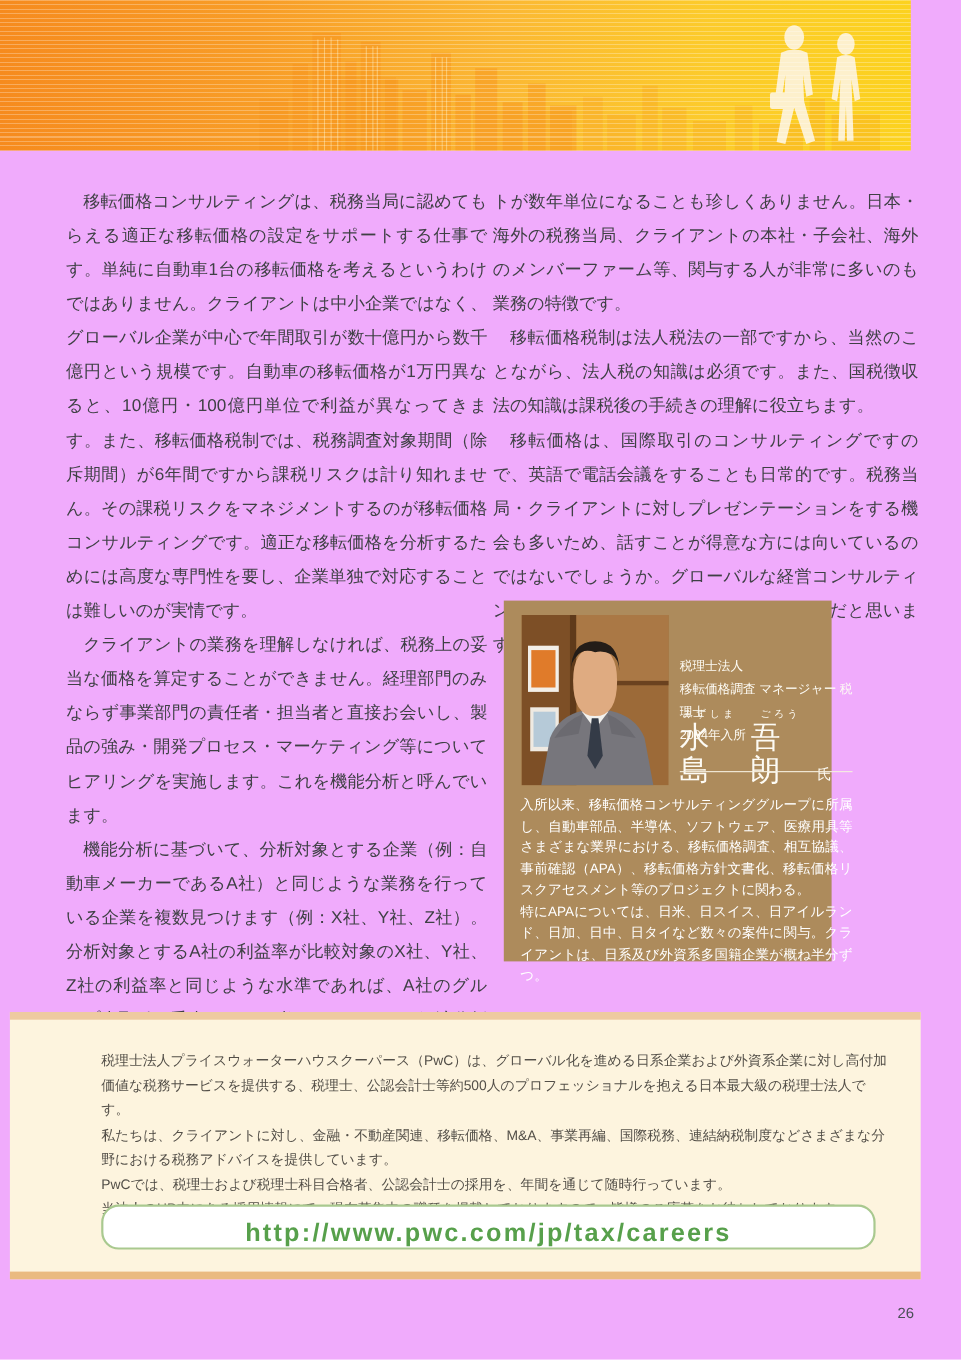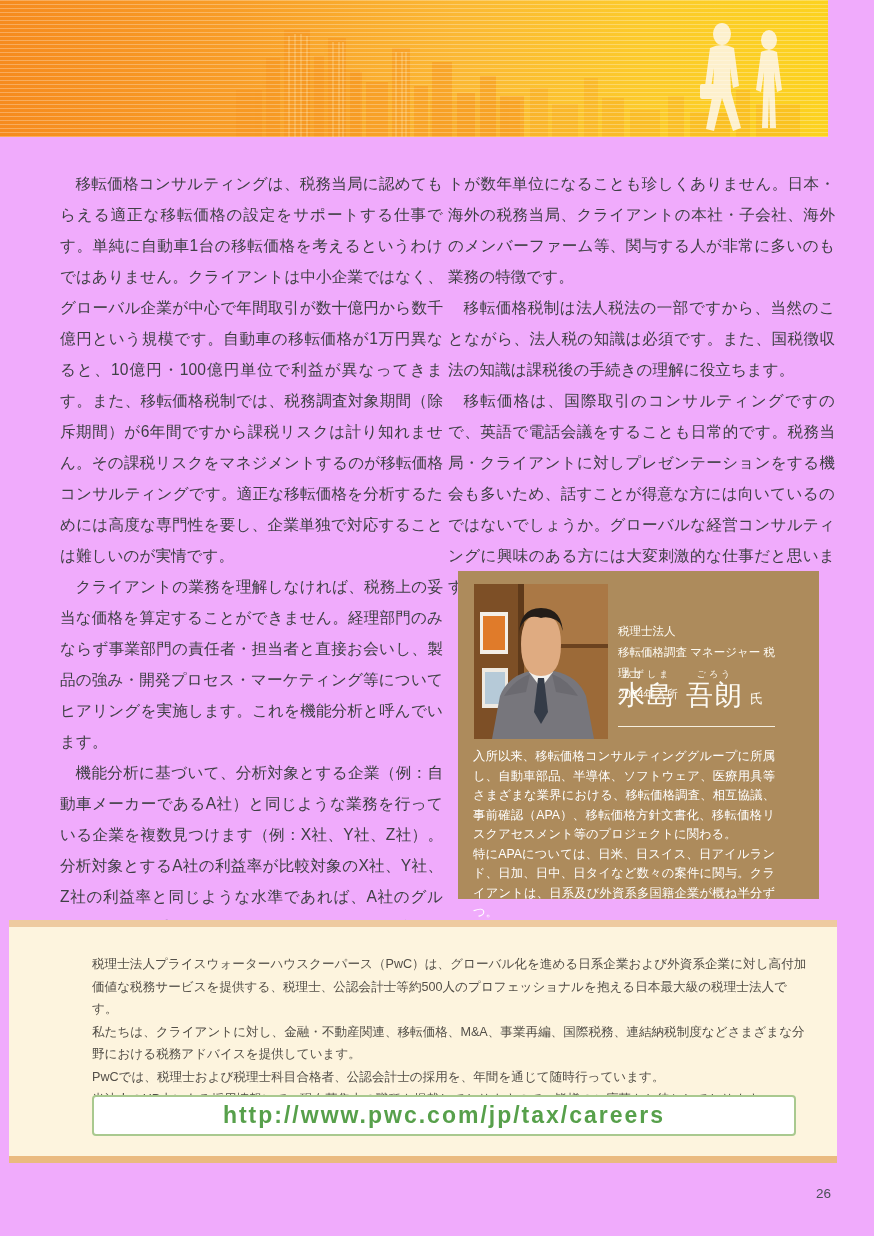--- a/index.html
+++ b/index.html
@@ -37,23 +37,22 @@
     text-align:justify;
     text-indent:1em;
   }
   .article p.no-indent { text-indent:0; }
   .col-left  { position:absolute; left:60px;  top:168px; width:383px; }
   .col-right { position:absolute; left:448px; top:168px; width:387px; }
 
   
   .profile-box {
     position:absolute; left:458px; top:546px;
-    width:361px; height:328px;
+    width:298px; height:328px;
     background:#ad8b5c;
-    margin-top:25px;
   }
   .profile-photo {
     position:absolute; left:16px; top:13px;
     width:134px; height:155px;
     overflow:hidden;
   }
   .credentials {
     position:absolute; left:160px; top:50px; width:165px;
     color:#fdfbf4; font-size:11.5px; line-height:21px;
   }
@@ -86,22 +85,22 @@
   .footer-text {
     position:absolute; left:83px; top:26px; width:718px;
     color:#534f48; font-size:12.6px; line-height:22.5px;
   }
   .footer-text p { margin:0; }
   .url-box {
     position:absolute; left:83px; top:168px;
     width:700px; height:37px;
     background:#ffffff;
     border:2px solid #a9c98f;
-    border-radius:4px;
-    display:flex; align-items:center; justify-content:center;
+    border-radius:16px;
+    display:flex; align-items:flex-end; justify-content:center;
     cursor:pointer;
   }
   .url-text {
     color:#57a04b; font-size:23px; font-weight:bold; letter-spacing:2px;
   }
 
   .page-number {
     position:absolute; left:816px; top:1186px;
     color:#4a4f57; font-size:13.5px;
   }

